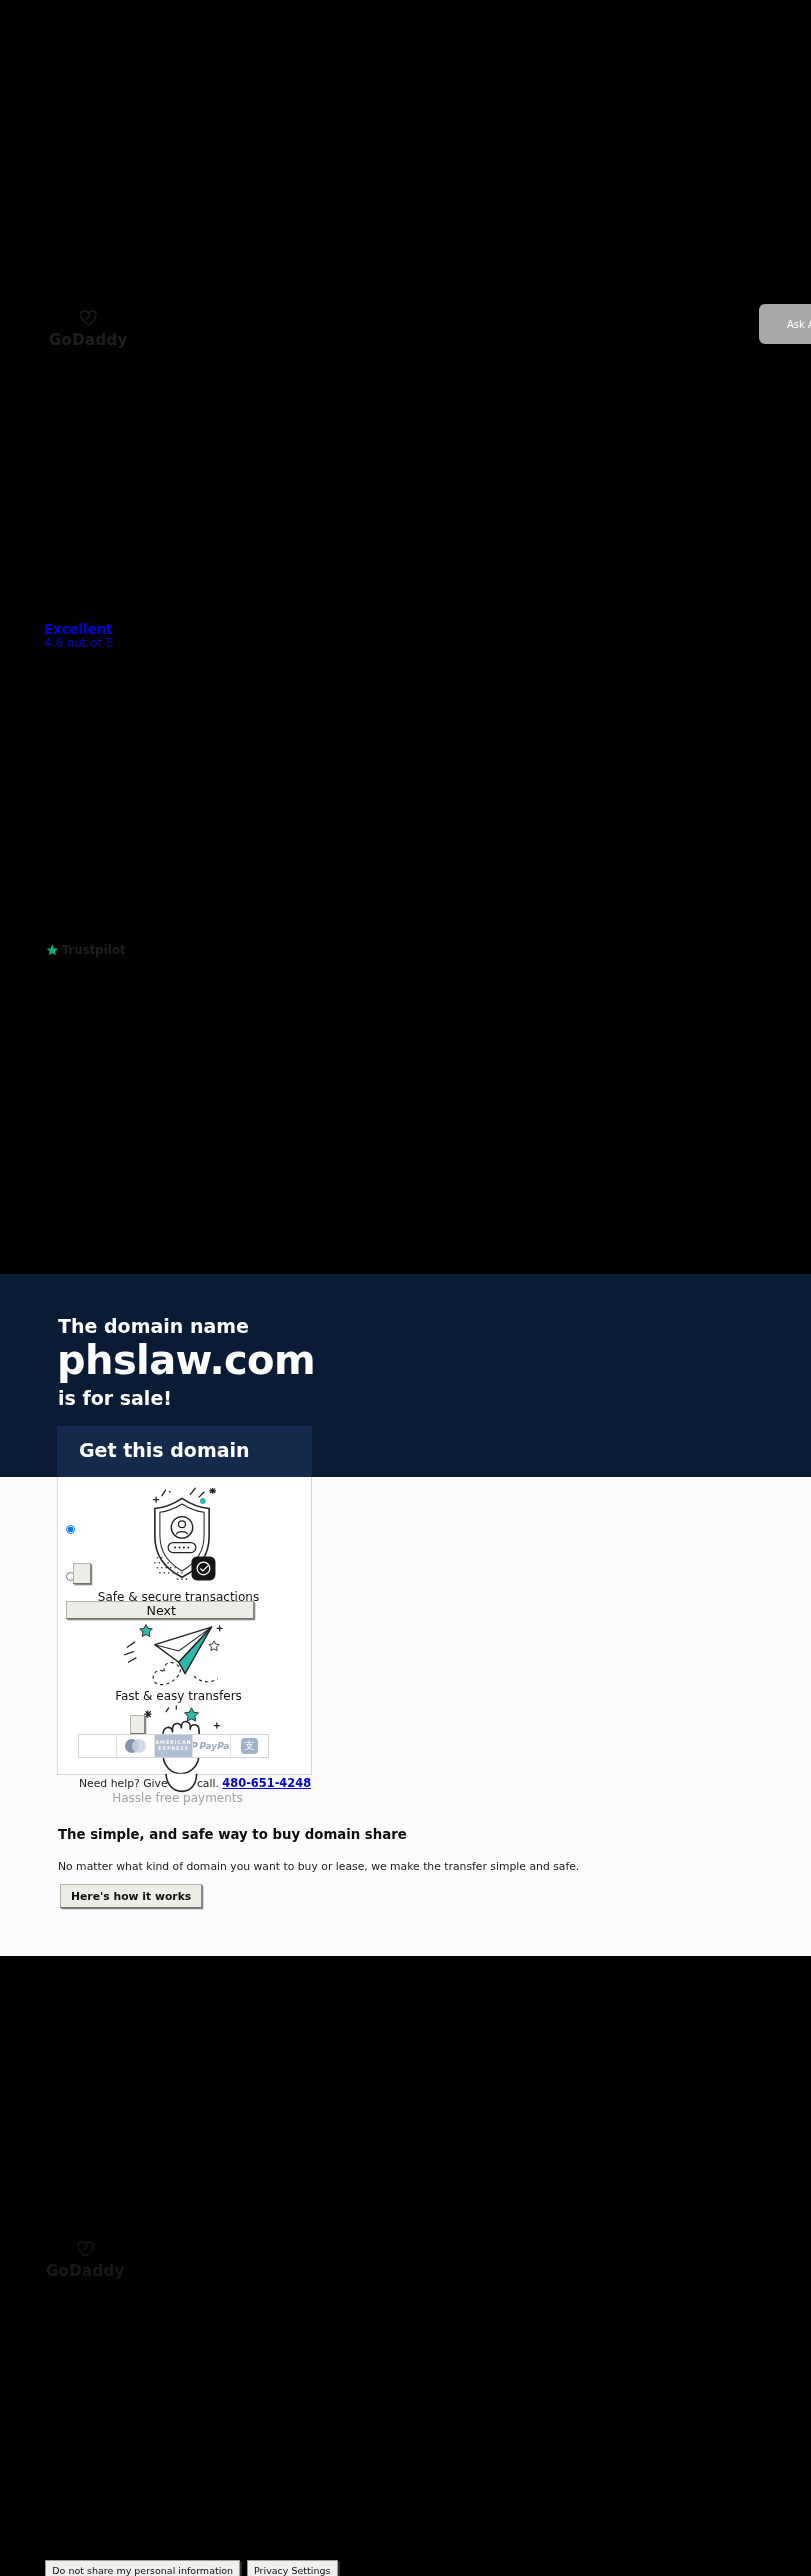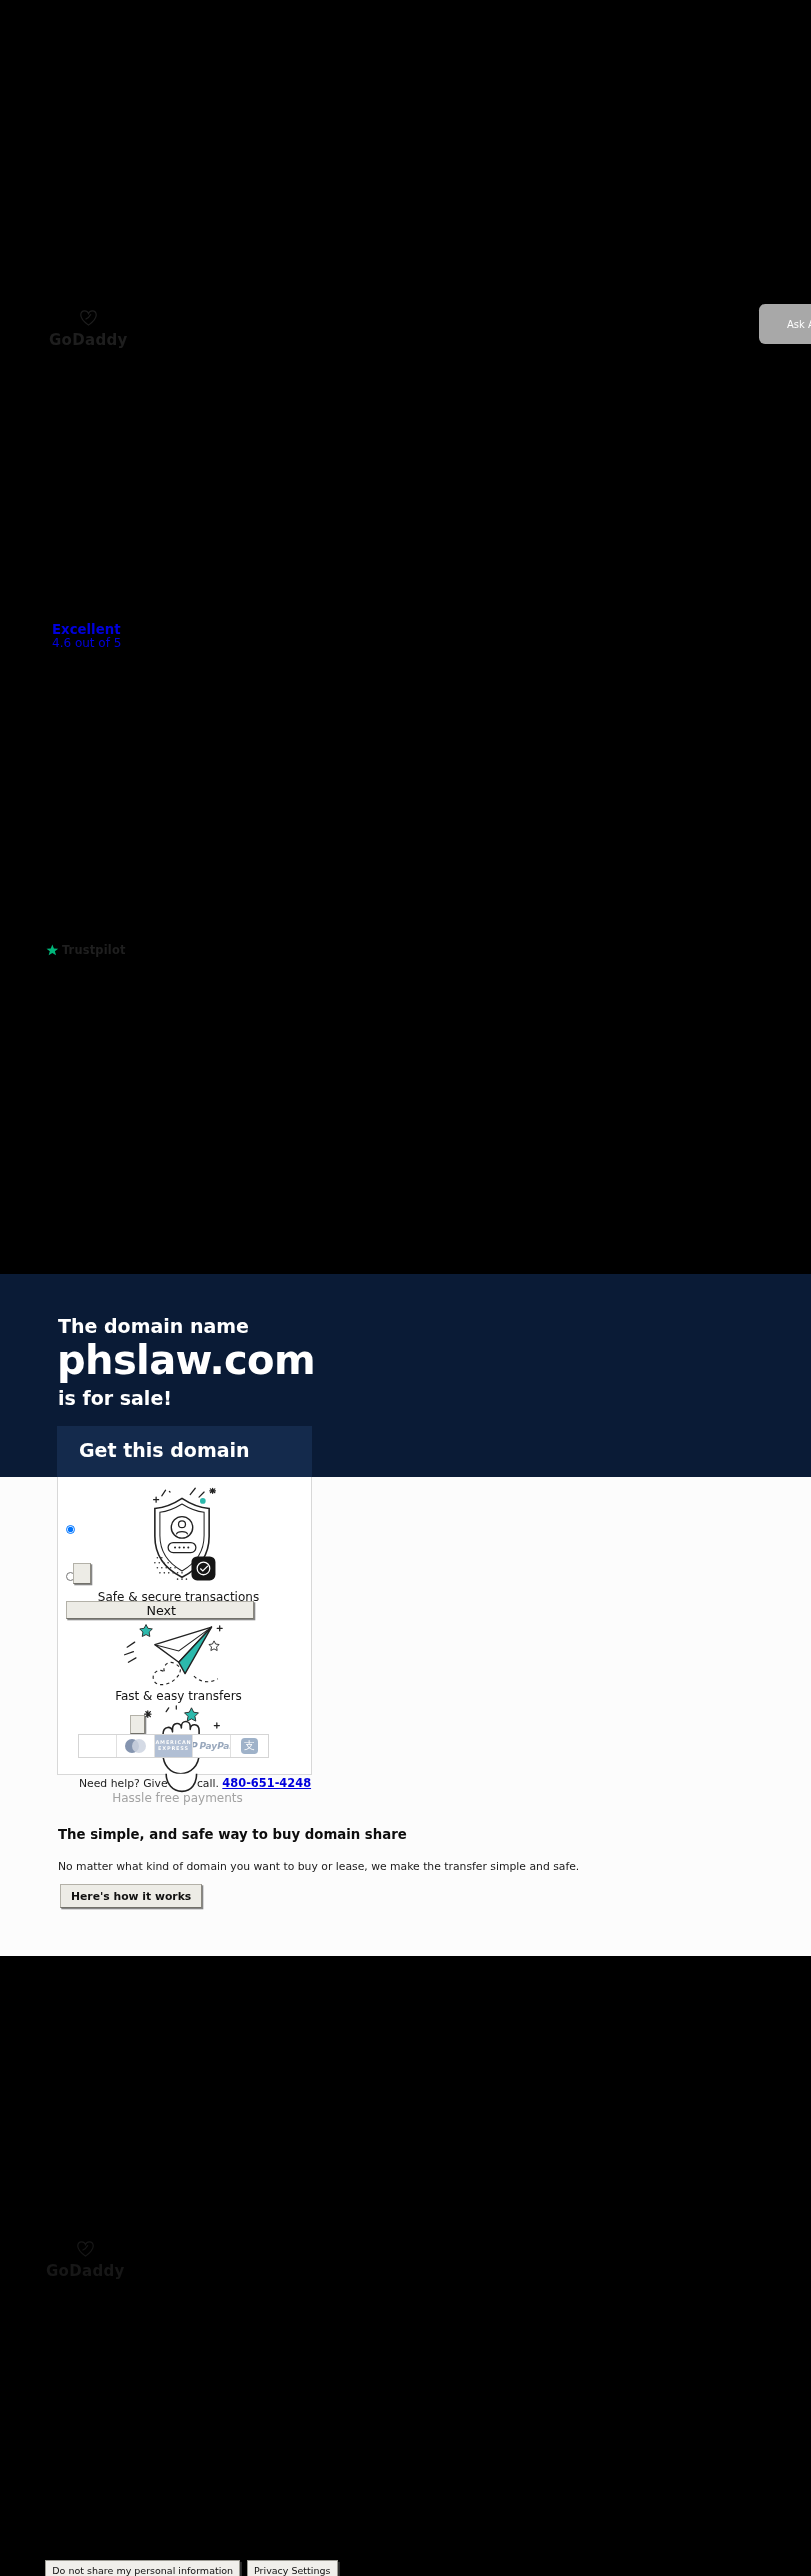--- a/index.html
+++ b/index.html
@@ -9,21 +9,21 @@
 
   
   .gd-logo{display:flex;align-items:center;gap:4.4px;color:#1e1e1e;flex-direction:column;}
   .gd-logo .wordmark{font-size:15px;font-weight:bold;letter-spacing:0.3px;}
   .ask-btn{left:759px;top:304px;width:70px;height:40px;background:#a8a8a8;
            border:none;border-radius:6.3px 0 0 6.3px;color:#fff;font-size:10px;
            font-family:inherit;text-align:left;padding:0 0 0 28px;cursor:pointer;
            box-shadow:-0.6px 1.9px 3.8px rgba(0,0,0,.45);}
 
   
-  .tp-rating{left:44px;top:622px;color:#0000dd;line-height:1.15;cursor:pointer;margin-left:8px;}
+  .tp-rating{left:44px;top:622px;color:#0000dd;line-height:1.15;cursor:pointer;}
   .tp-rating .ex{font-size:13.3px;font-weight:bold;}
   .tp-rating .score{font-size:12px;}
   .tp-brand{left:46px;top:943px;display:flex;align-items:center;gap:3.2px;}
   .tp-brand .tp-name{color:#1f1f1f;font-size:11.4px;font-weight:600;letter-spacing:0.2px;}
 
   
   .hero{left:0;top:1274px;width:811px;height:249px;background:#0a1b36;}
   .hero h2{position:absolute;left:58px;top:41px;margin:0;color:#fff;font-size:19px;}
   .hero h1{position:absolute;left:57px;top:63px;margin:0;color:#fff;font-size:40px;letter-spacing:-0.6px;}
   .hero h3{position:absolute;left:58px;top:113px;margin:0;color:#fff;font-size:19px;}

